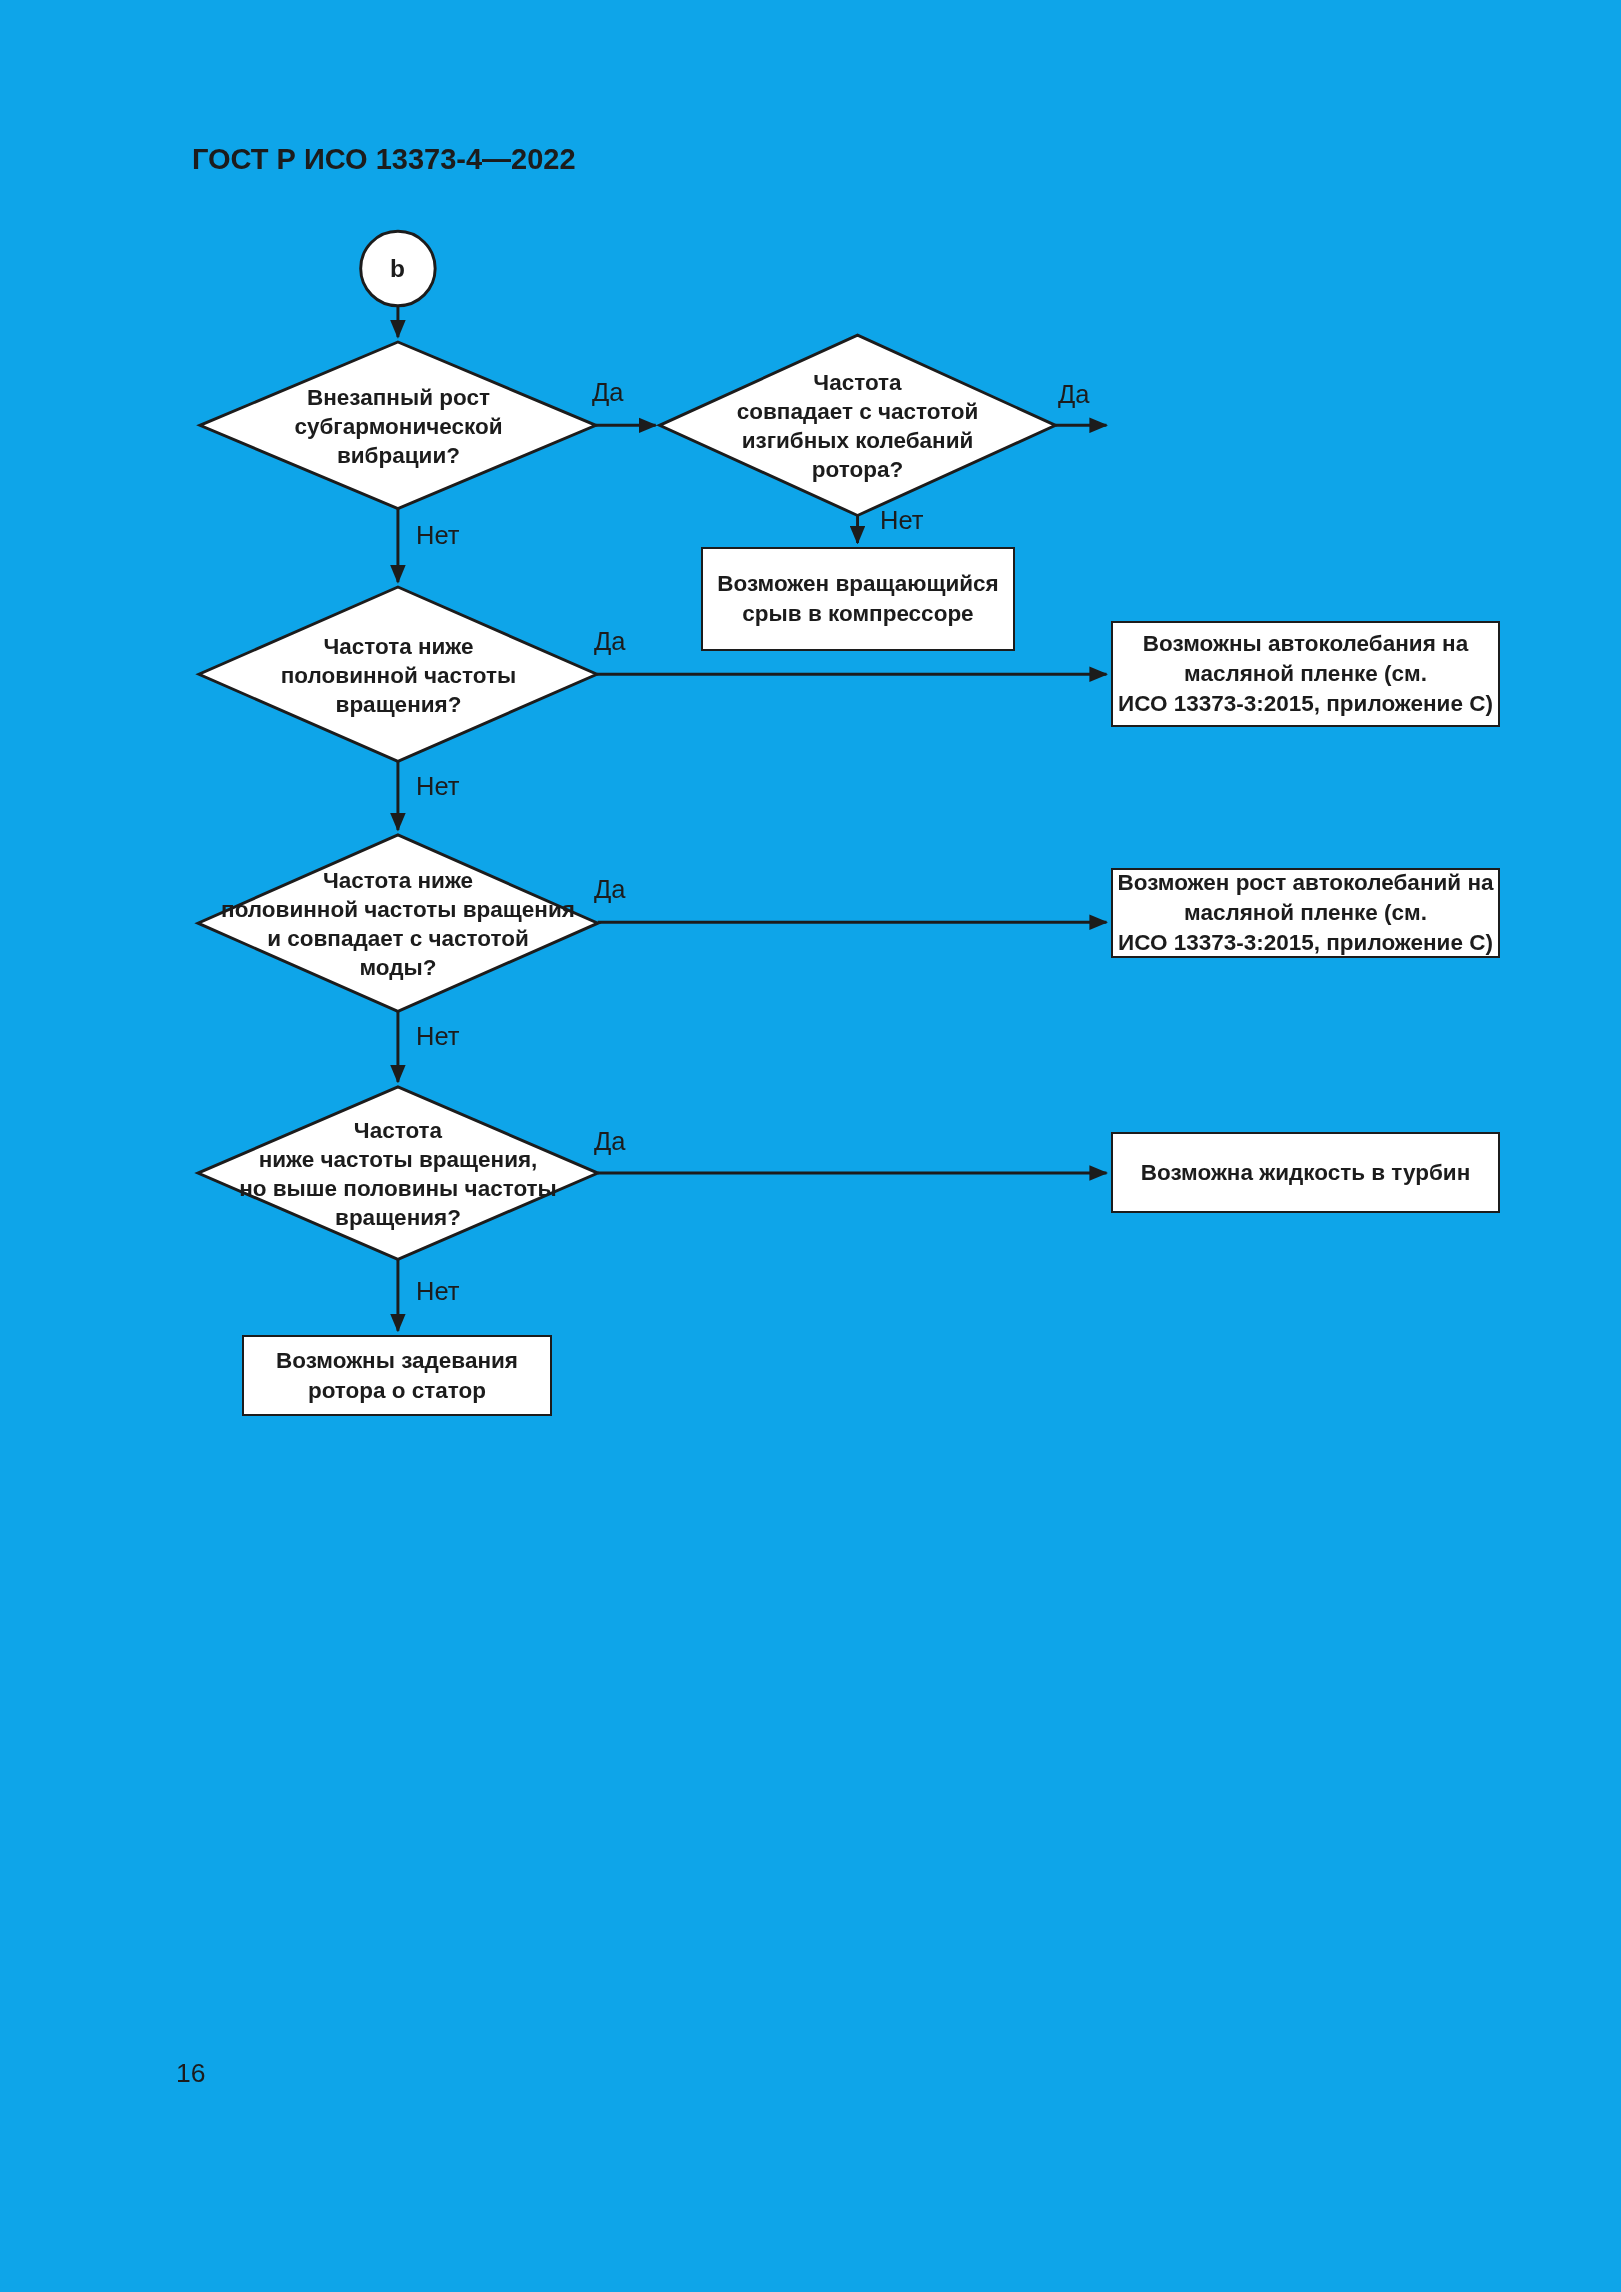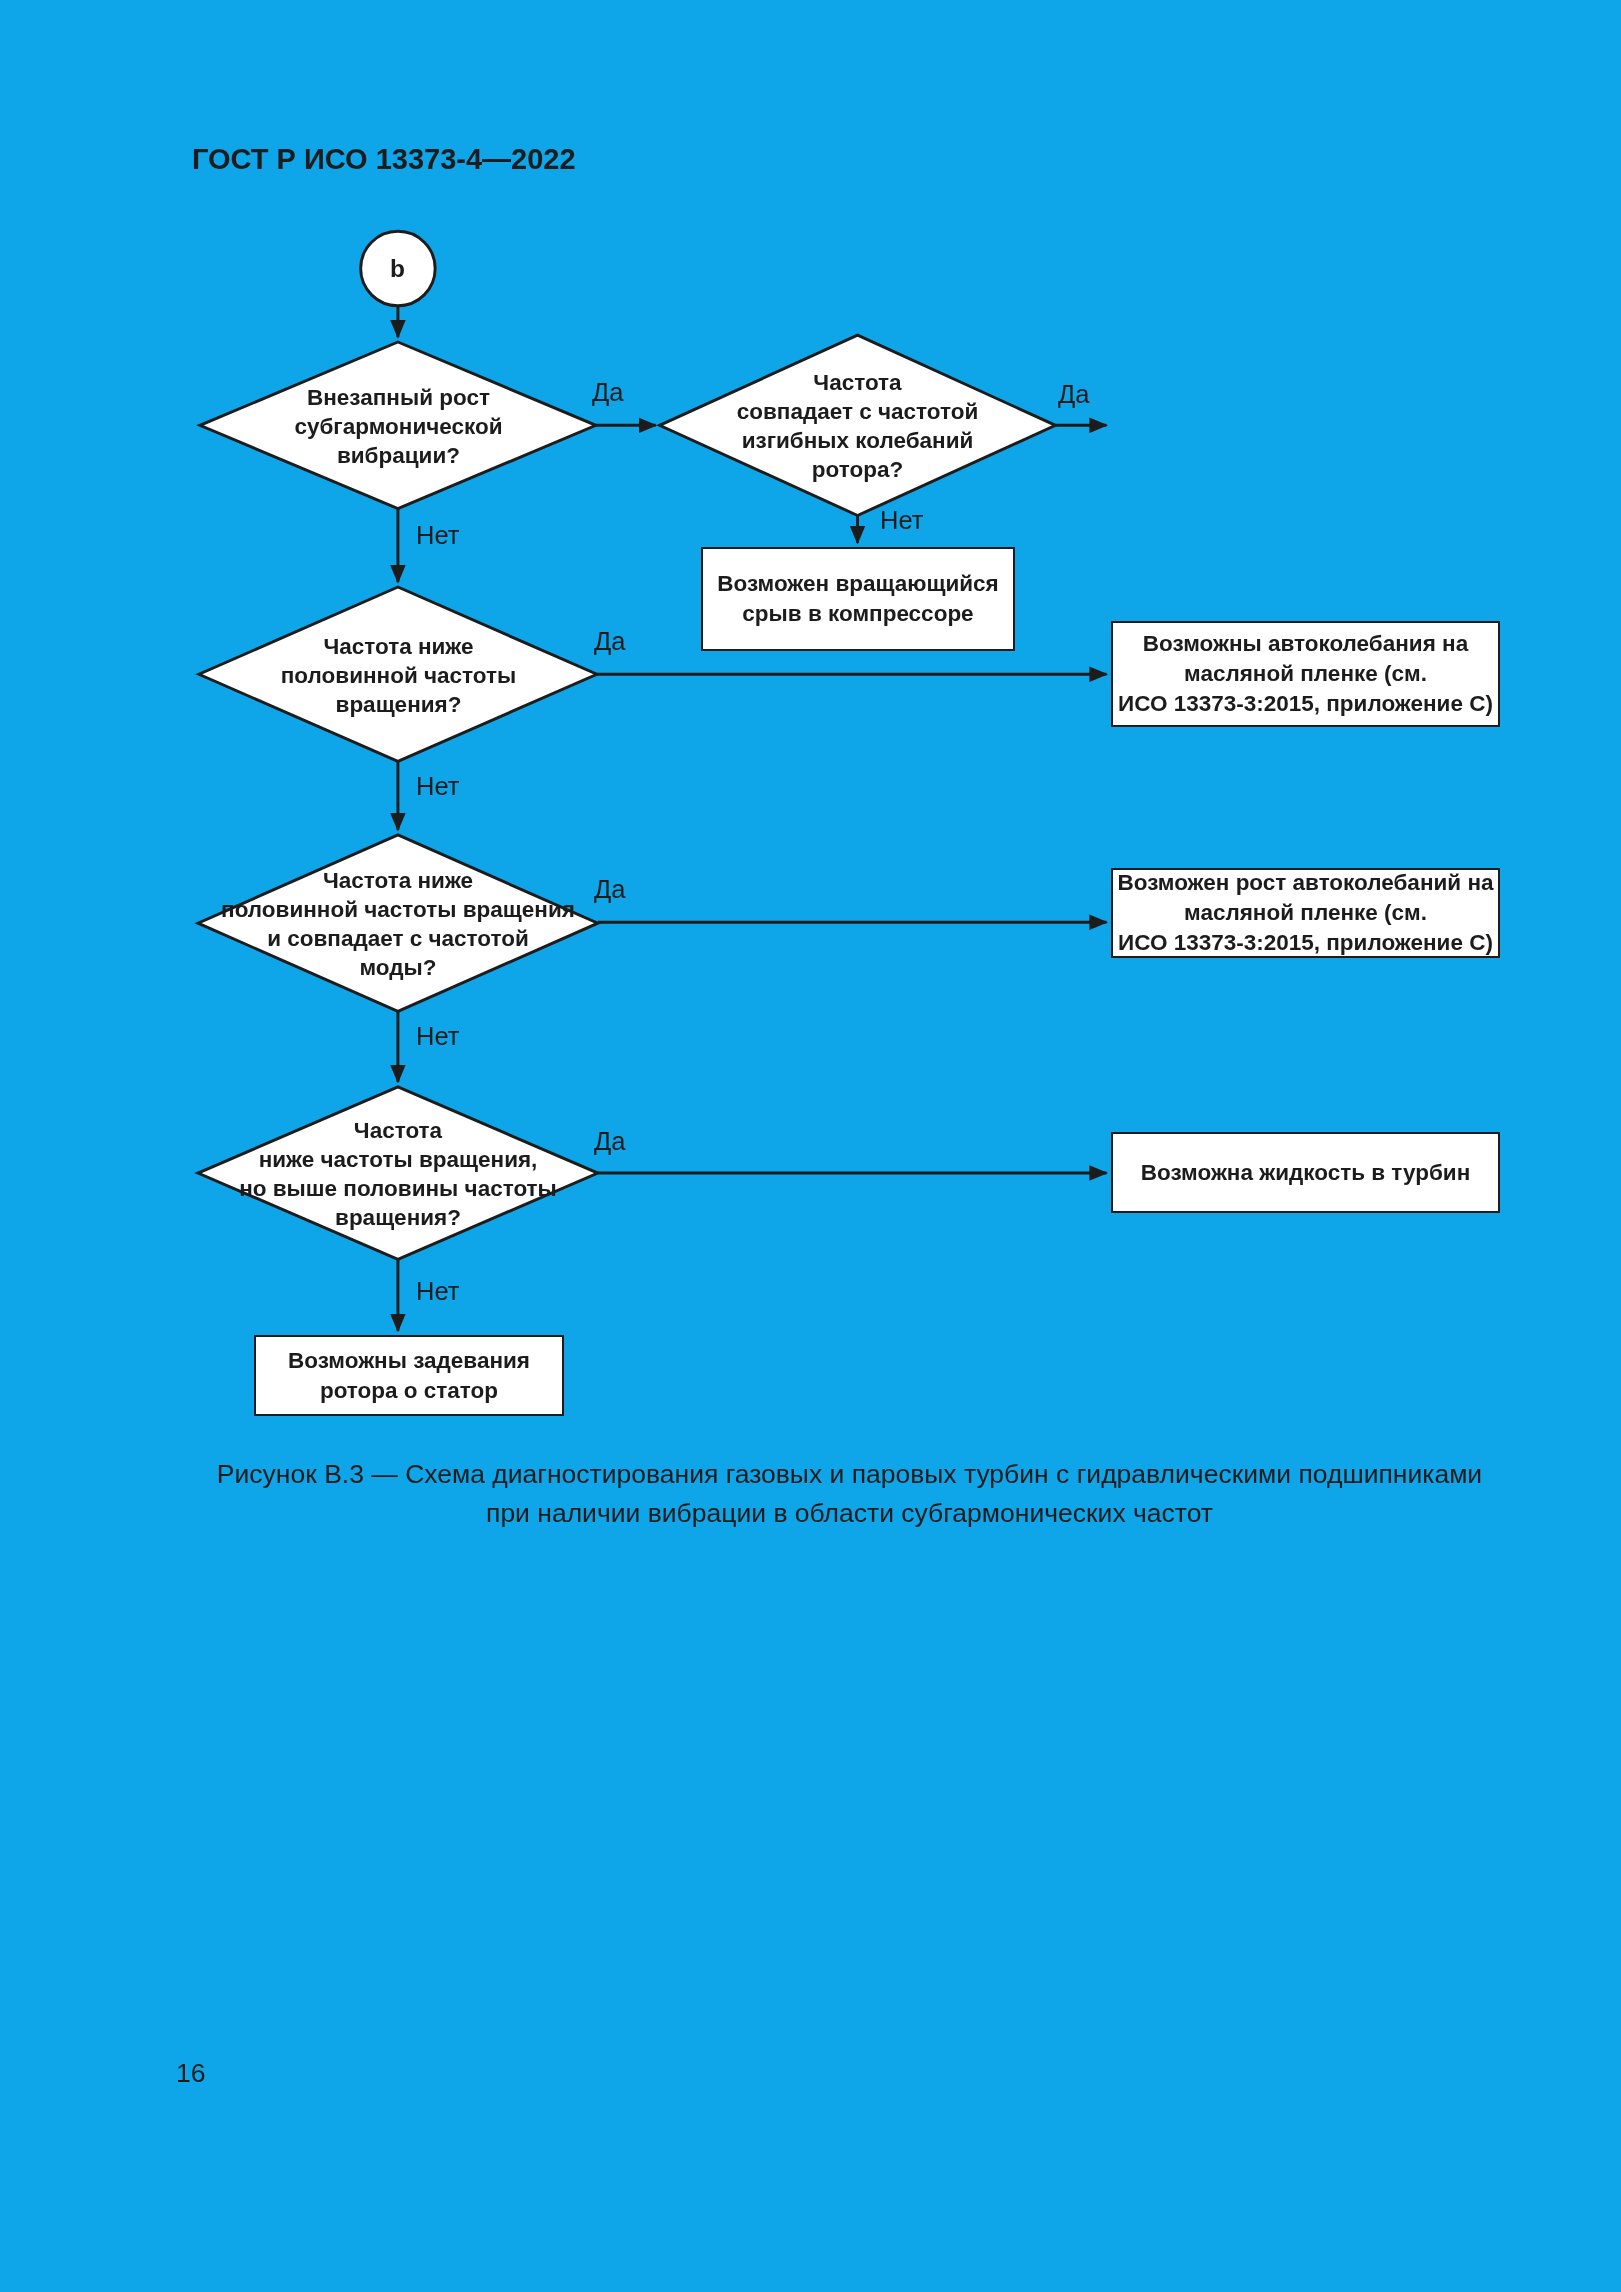--- a/index.html
+++ b/index.html
@@ -150,35 +150,33 @@
 ИСО 13373-3:2015, приложение С)</span>
   </div>
   <div class="obox" style="left:1111px; top:868px; width:389px; height:90px;">
     <span>Возможен рост автоколебаний на
 масляной пленке (см.
 ИСО 13373-3:2015, приложение С)</span>
   </div>
   <div class="obox" style="left:1111px; top:1132px; width:389px; height:81px;">
     <span>Возможна жидкость в турбин</span>
   </div>
-  <div class="obox" style="left:242px; top:1335px; width:310px; height:81px;margin-left:12px;">
+  <div class="obox" style="left:242px; top:1335px; width:310px; height:81px;">
     <span>Возможны задевания
 ротора о статор</span>
   </div>
 
   <div class="elabel" style="left:592px; top:378px;">Да</div>
   <div class="elabel" style="left:1058px; top:380px;">Да</div>
   <div class="elabel" style="left:416px; top:521px;">Нет</div>
   <div class="elabel" style="left:880px; top:506px;">Нет</div>
   <div class="elabel" style="left:594px; top:627px;">Да</div>
   <div class="elabel" style="left:416px; top:772px;">Нет</div>
   <div class="elabel" style="left:594px; top:875px;">Да</div>
   <div class="elabel" style="left:416px; top:1022px;">Нет</div>
   <div class="elabel" style="left:594px; top:1127px;">Да</div>
   <div class="elabel" style="left:416px; top:1277px;">Нет</div>
 
-  <div class="caption">Рисунок В.3 — Схема диагностирования газовых и паровых турбин с гидравлическими подшипниками
-при наличии вибрации в области субгармонических частот</div>
 
   <div class="pagenum">16</div>
 
 </div>
 
 
 </body></html>

